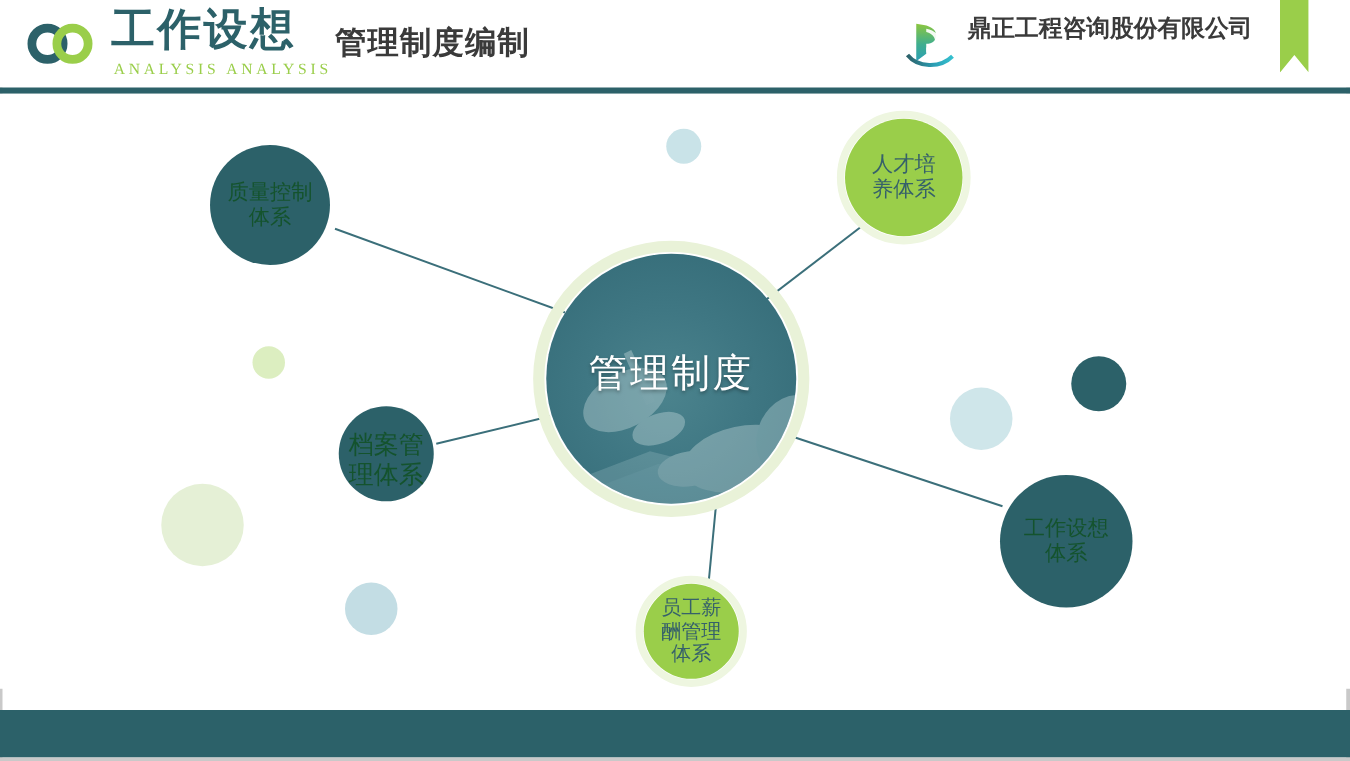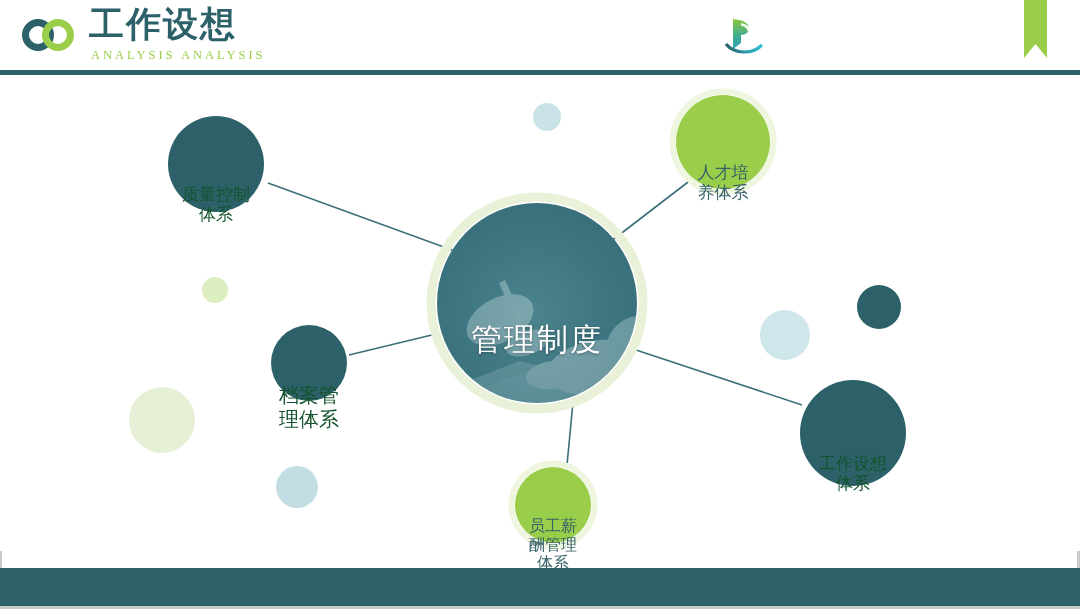--- a/index.html
+++ b/index.html
@@ -169,21 +169,20 @@
   }
 
   
   .node-label {
     position: absolute;
     text-align: center;
     line-height: 1.18;
     font-family: "DejaVu Sans", sans-serif;
     pointer-events: none;
     white-space: pre-line;
-    margin-top: 40px;
   }
   .label-center {
     font-size: 31px;
     color: #ffffff;
     letter-spacing: 2px;
   }
   .label-dark {
     font-size: 16px;
     color: #14532d;
   }
@@ -204,20 +203,21 @@
   <div class="header">
 
     <div class="logo-rings">
       <span class="ring ring-dark"></span>
       <span class="ring ring-green"></span>
     </div>
 
     <div class="logo-cn">工作设想</div>
     <div class="logo-en">ANALYSIS ANALYSIS</div>
 
+    <div class="section-title">管理制度编制</div>
 
     <div class="company">
       <div class="company-mark">
         <svg viewBox="0 0 44 42" width="44" height="42">
           <defs>
             <linearGradient id="gD" x1="0" y1="0" x2="0" y2="1">
               <stop offset="0%" stop-color="#8cc63f"></stop>
               <stop offset="55%" stop-color="#3fae8f"></stop>
               <stop offset="100%" stop-color="#2b9fb5"></stop>
             </linearGradient>
@@ -226,20 +226,21 @@
               <stop offset="60%" stop-color="#2b9fb5"></stop>
               <stop offset="100%" stop-color="#35c0cf"></stop>
             </linearGradient>
           </defs>
           <path d="M11 4 L11 34 L19 28 L19 20 C24 20 27 17 27 13.5 C27 9 23 6 17 5 Z" fill="url(#gD)"></path>
           <path d="M19 8 C26 9.5 30 13 30 18 C30 23.5 25 27 19 27 L19 23
                    C23 23 26 21 26 17.8 C26 14.2 23 11.5 19 10.6 Z" fill="#ffffff" opacity="0.92"></path>
           <path d="M4 29 C12 39 30 40 40 30" fill="none" stroke="url(#gS)" stroke-width="3.2"></path>
         </svg>
       </div>
+      <div class="company-cn">鼎正工程咨询股份有限公司</div>
     </div>
 
     <div class="ribbon"></div>
   </div>
   <div class="header-rule"></div>
 
   <div class="canvas">
     <svg class="svg-layer" id="diagram-svg" viewBox="0 0 1080 476">
       <defs>
         <radialGradient id="centerPhoto" cx="48%" cy="55%" r="72%">

